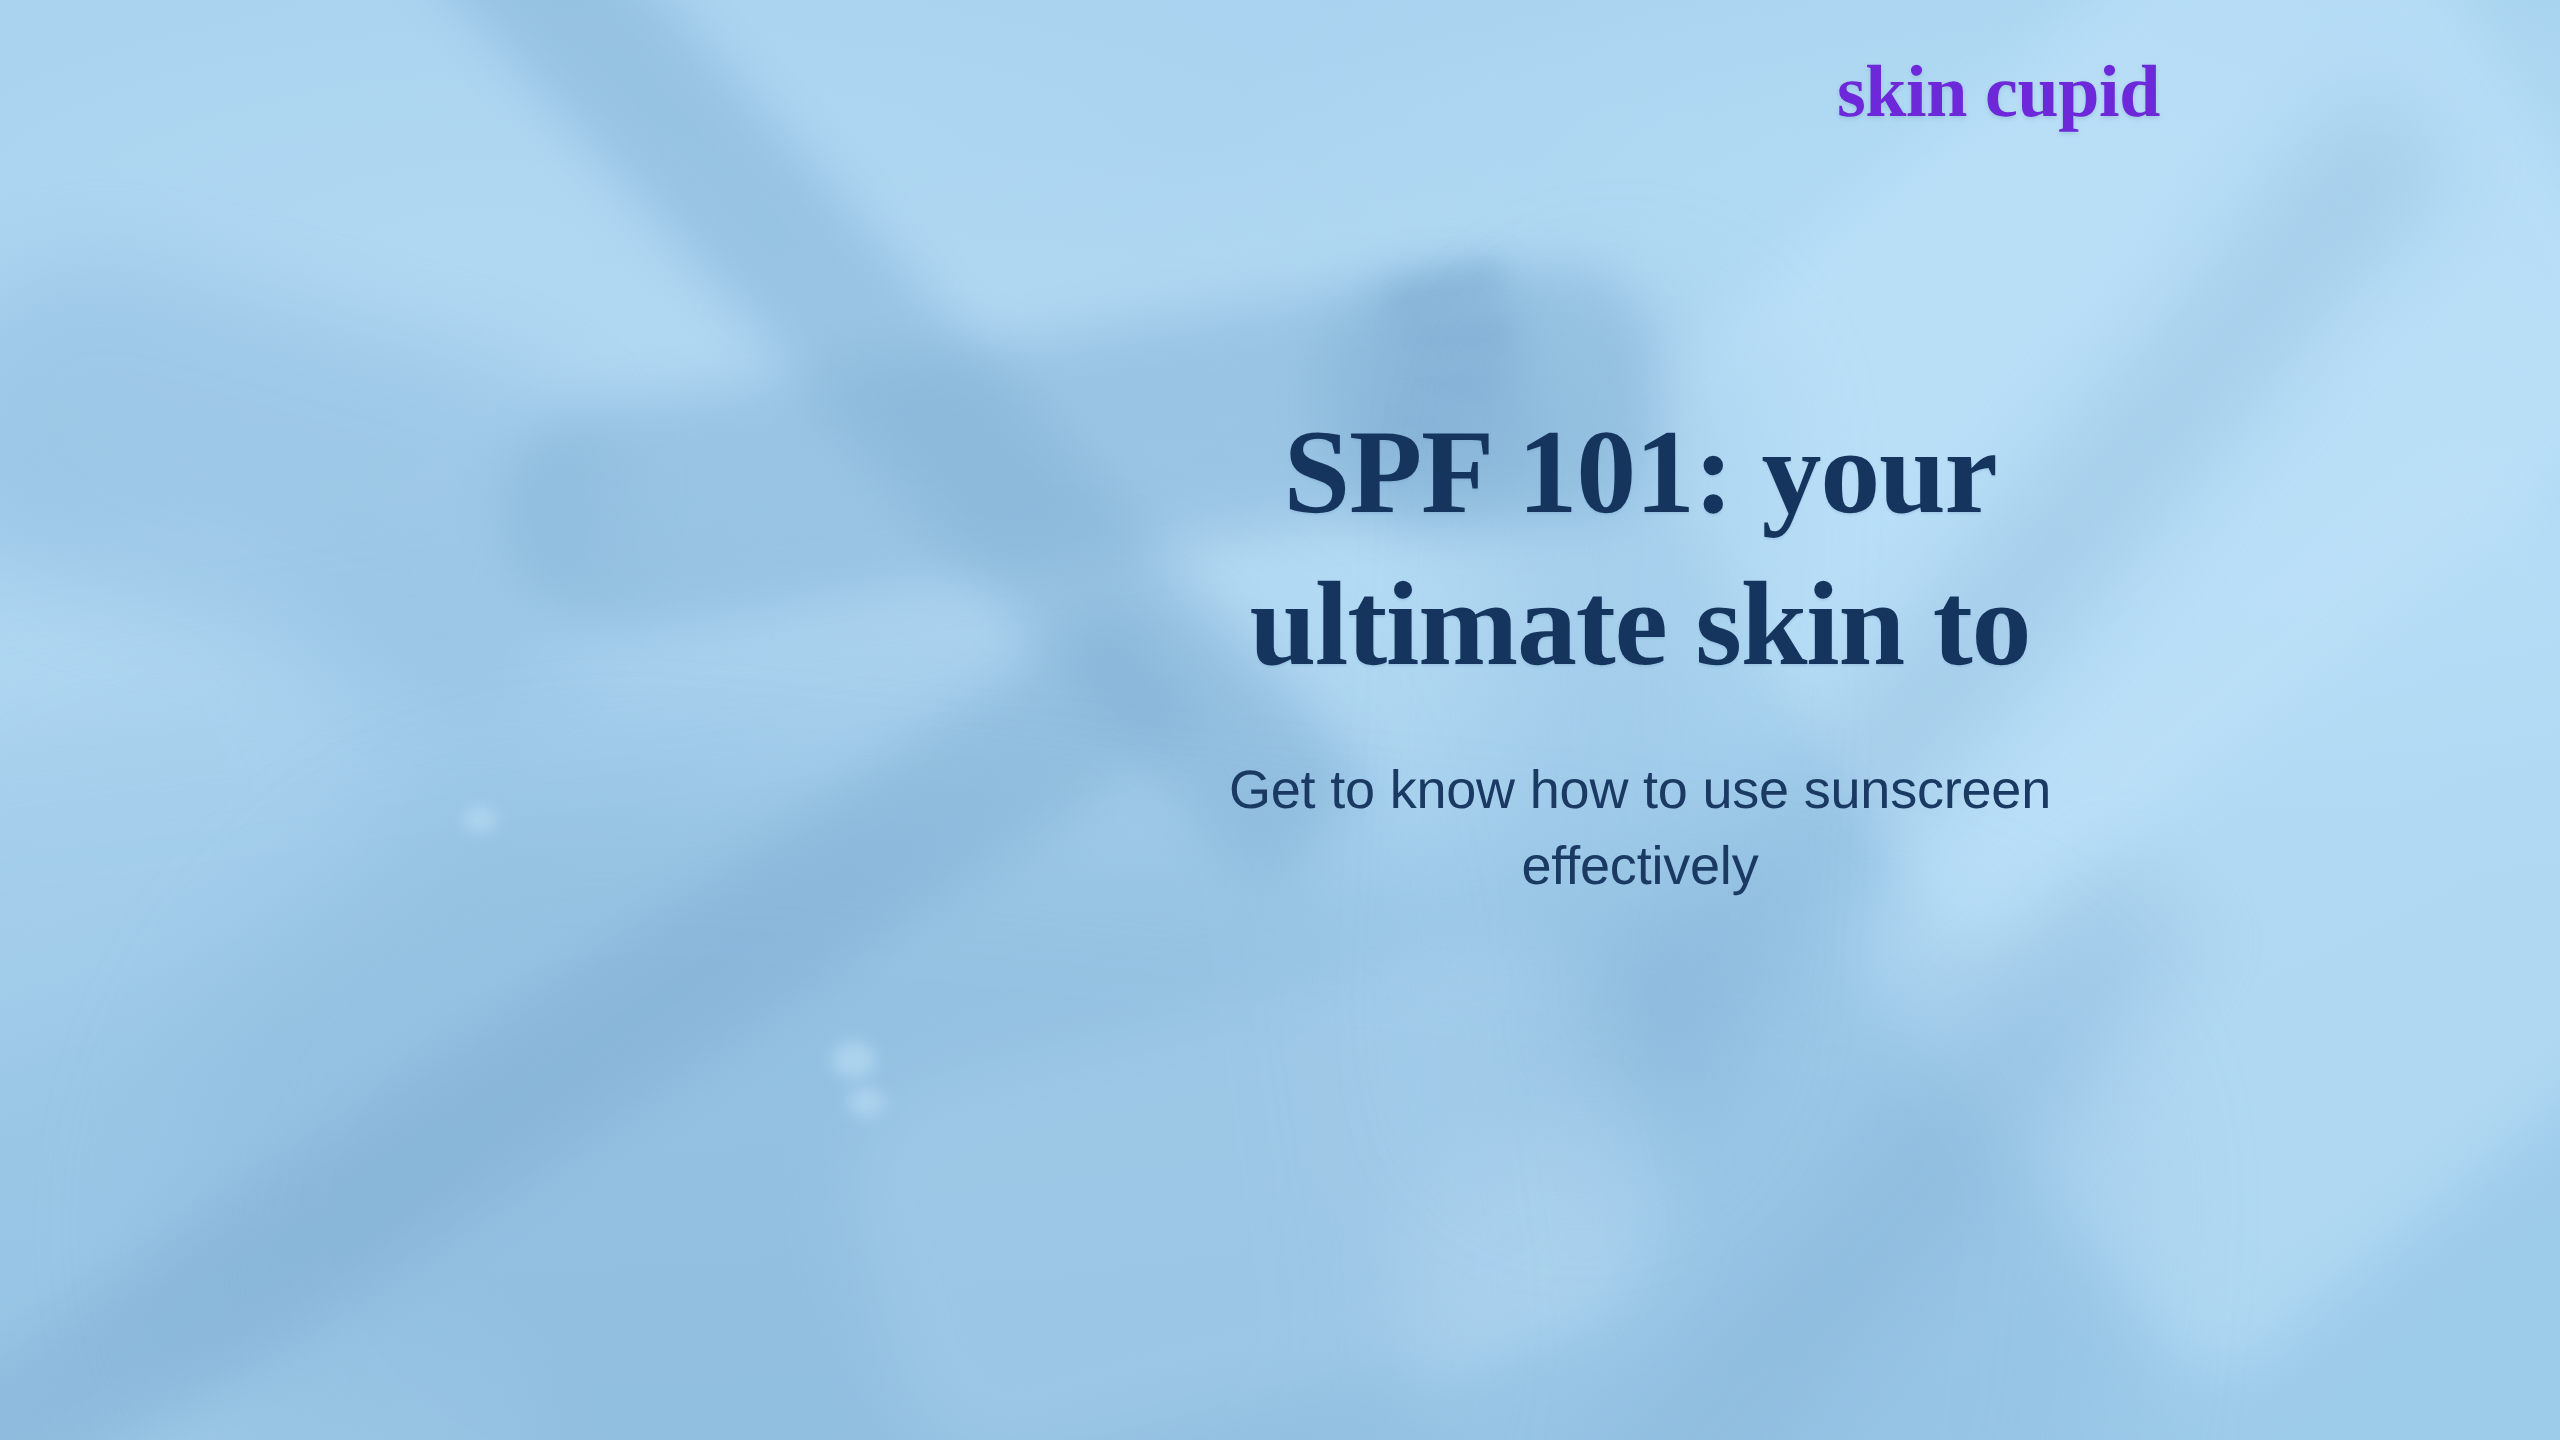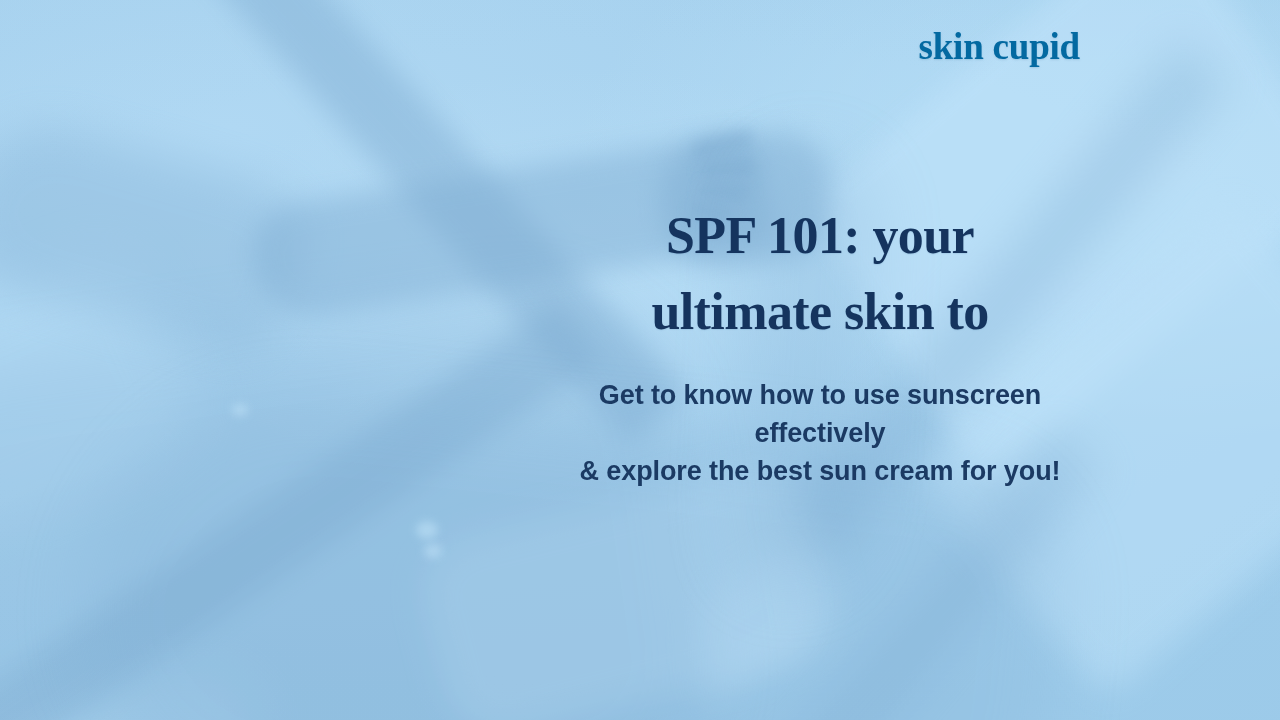--- a/index.html
+++ b/index.html
@@ -196,51 +196,51 @@
 
   
   #content {
     position: absolute;
     inset: 0;
   }
   #logo {
     position: absolute;
     top: 28px;
     right: 200px;
-    color: #0369a1;
+    color: #6d28d9;
     font-family: "Liberation Serif", serif;
     font-weight: 700;
     font-size: 37px;
     letter-spacing: -0.2px;
     line-height: 1;
     white-space: nowrap;
     text-shadow: 0 1px 2px rgba(110,155,190,0.35);
   }
   #text-block {
     position: absolute;
     top: 198px;
     left: 560px;
     width: 520px;
     text-align: center;
   }
   #headline {
     margin: 0;
     color: #15345e;
     font-family: "Liberation Serif", serif;
     font-weight: 700;
-    font-size: 52px;
+    font-size: 60px;
     line-height: 76px;
     letter-spacing: -0.6px;
     text-shadow: 0 1px 1px rgba(120,165,200,0.28);
   }
   #subtitle {
     margin: 26px 0 0 0;
     color: #1b3a63;
     font-family: "Liberation Sans", sans-serif;
-    font-weight: 700;
+    font-weight: 400;
     font-size: 27px;
     line-height: 38px;
     letter-spacing: -0.1px;
   }
   .sub-line { display: block; }
 </style>
 </head>
 <body>
 
 <div id="banner">
@@ -283,18 +283,17 @@
     <div id="logo">skin cupid</div>
 
     <div id="text-block">
       <h1 id="headline">
         <span class="head-line">SPF 101: your</span><br>
         <span class="head-line">ultimate skin to</span><br>
       </h1>
 
       <p id="subtitle">
         <span class="sub-line">Get to know how to use sunscreen effectively</span>
-        <span class="sub-line">&amp; explore the best sun cream for you!</span>
       </p>
     </div>
 
   </div>
 </div>
 
 </body></html>

